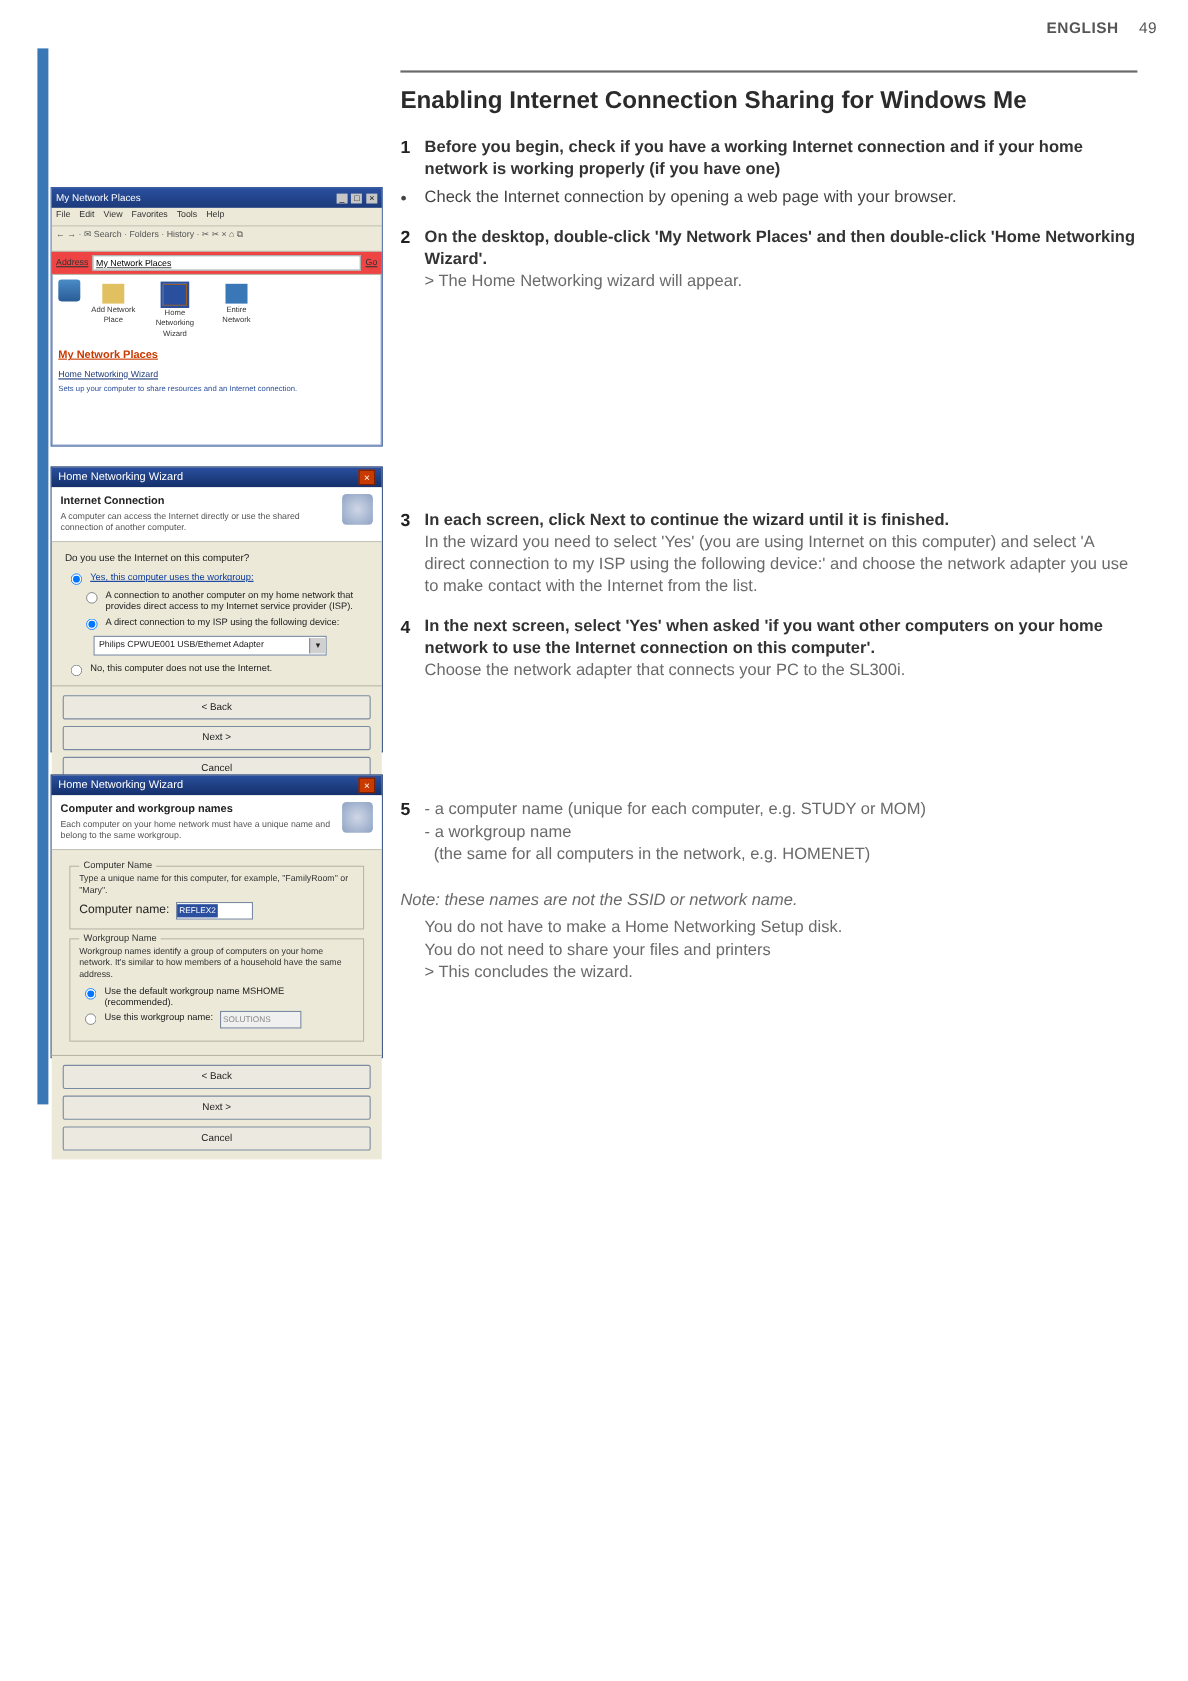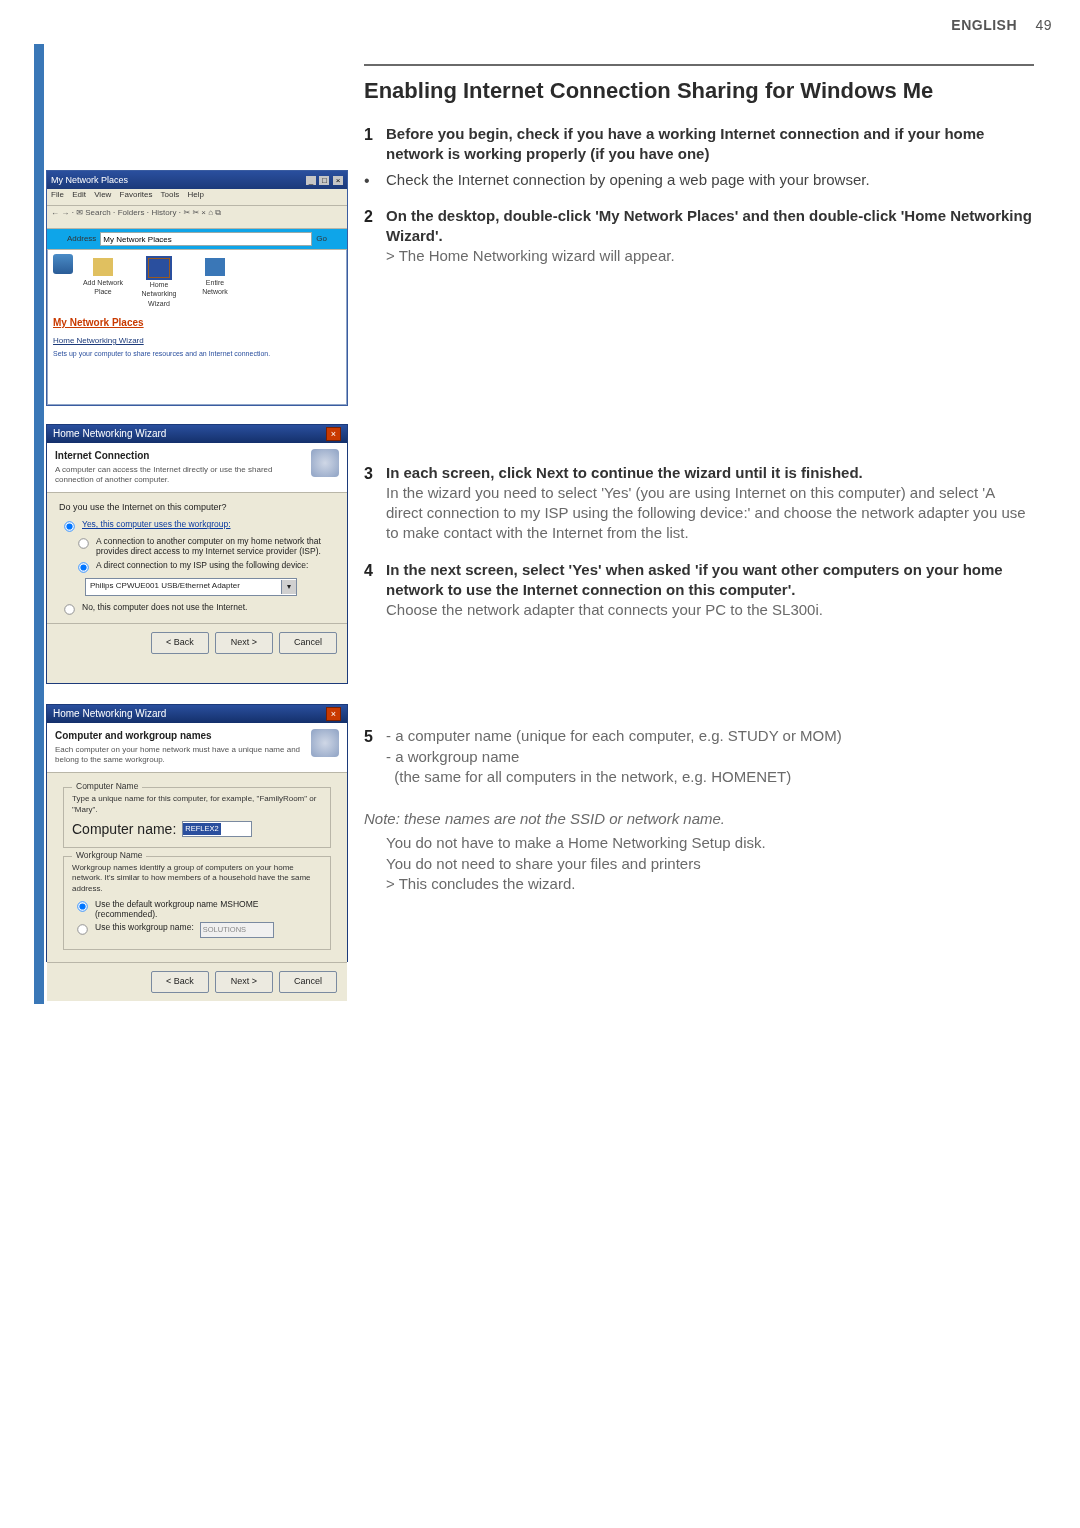--- a/index.html
+++ b/index.html
@@ -126,27 +126,28 @@
   .toolbar {
     height: 18px;
     background: #ece9d8;
     border-bottom: 1px solid #b9b6a8;
     font-size: 8px;
     color: #555;
     padding: 2px 4px;
   }
   .addrbar {
     height: 16px;
-    background: #0ea5e9;
+    background: #ef4444;
     border-bottom: 1px solid #b9b6a8;
     font-size: 8px;
-    padding: 2px 20px;
+    padding: 2px 4px;
     display: flex;
     align-items: center;
     gap: 4px;
+    text-decoration: underline;
   }
   .addrbar input {
     flex: 1;
     height: 12px;
     font-size: 8px;
     border: 1px solid #9aa;
     padding: 0 2px;
   }
   .shot1-body {
     padding: 4px 6px;
@@ -224,20 +225,21 @@
     border: 1px solid #7a8aa0; background: #fff;
     width: 210px; height: 16px;
   }
   .combo span { flex: 1; font-size: 8px; padding: 0 4px; }
   .combo .drop { width: 14px; height: 14px; background: #d0d0d0; border-left: 1px solid #7a8aa0; text-align: center; font-size: 8px; line-height: 14px; }
   .wiz-footer {
     border-top: 1px solid #b9b6a8;
     padding: 8px 10px;
     display: flex; justify-content: flex-end; gap: 6px;
     background: #ece9d8;
+    flex-direction: column;
   }
   .wiz-btn {
     min-width: 56px;
     height: 20px;
     background: #eceae0;
     border: 1px solid #7a8aa0;
     font-size: 9px;
     color: #222;
     text-align: center;
     line-height: 18px;
@@ -254,21 +256,21 @@
     top: -7px; left: 8px;
     background: #ece9d8;
     padding: 0 4px;
     font-size: 8.5px;
     color: #333;
   }
   .fieldset .hint { font-size: 8px; color: #333; margin-bottom: 4px; }
   .inline-input {
     display: flex; align-items: center; gap: 6px; margin-top: 2px;
   }
-  .inline-input label { font-size: 14px; }
+  .inline-input label { font-size: 11px; }
   .txt {
     width: 68px; height: 14px; border: 1px solid #7a8aa0; background: #fff;
     display: inline-flex; align-items: center;
   }
   .txt .hl { background: #2a4f9e; color: #fff; font-size: 7.5px; padding: 0 2px; height: 12px; line-height: 12px; }
   .txt.readonly { background: #f0f0f0; color: #888; font-size: 7.5px; padding: 0 2px; }
   .note-block { margin-top: 22px; }
   .note-line { font-style: italic; color: #6a6a6a; font-size: 15px; margin-bottom: 4px; }
   .note-sub { color: #6a6a6a; font-size: 15px; margin-left: 22px; }
 </style>

